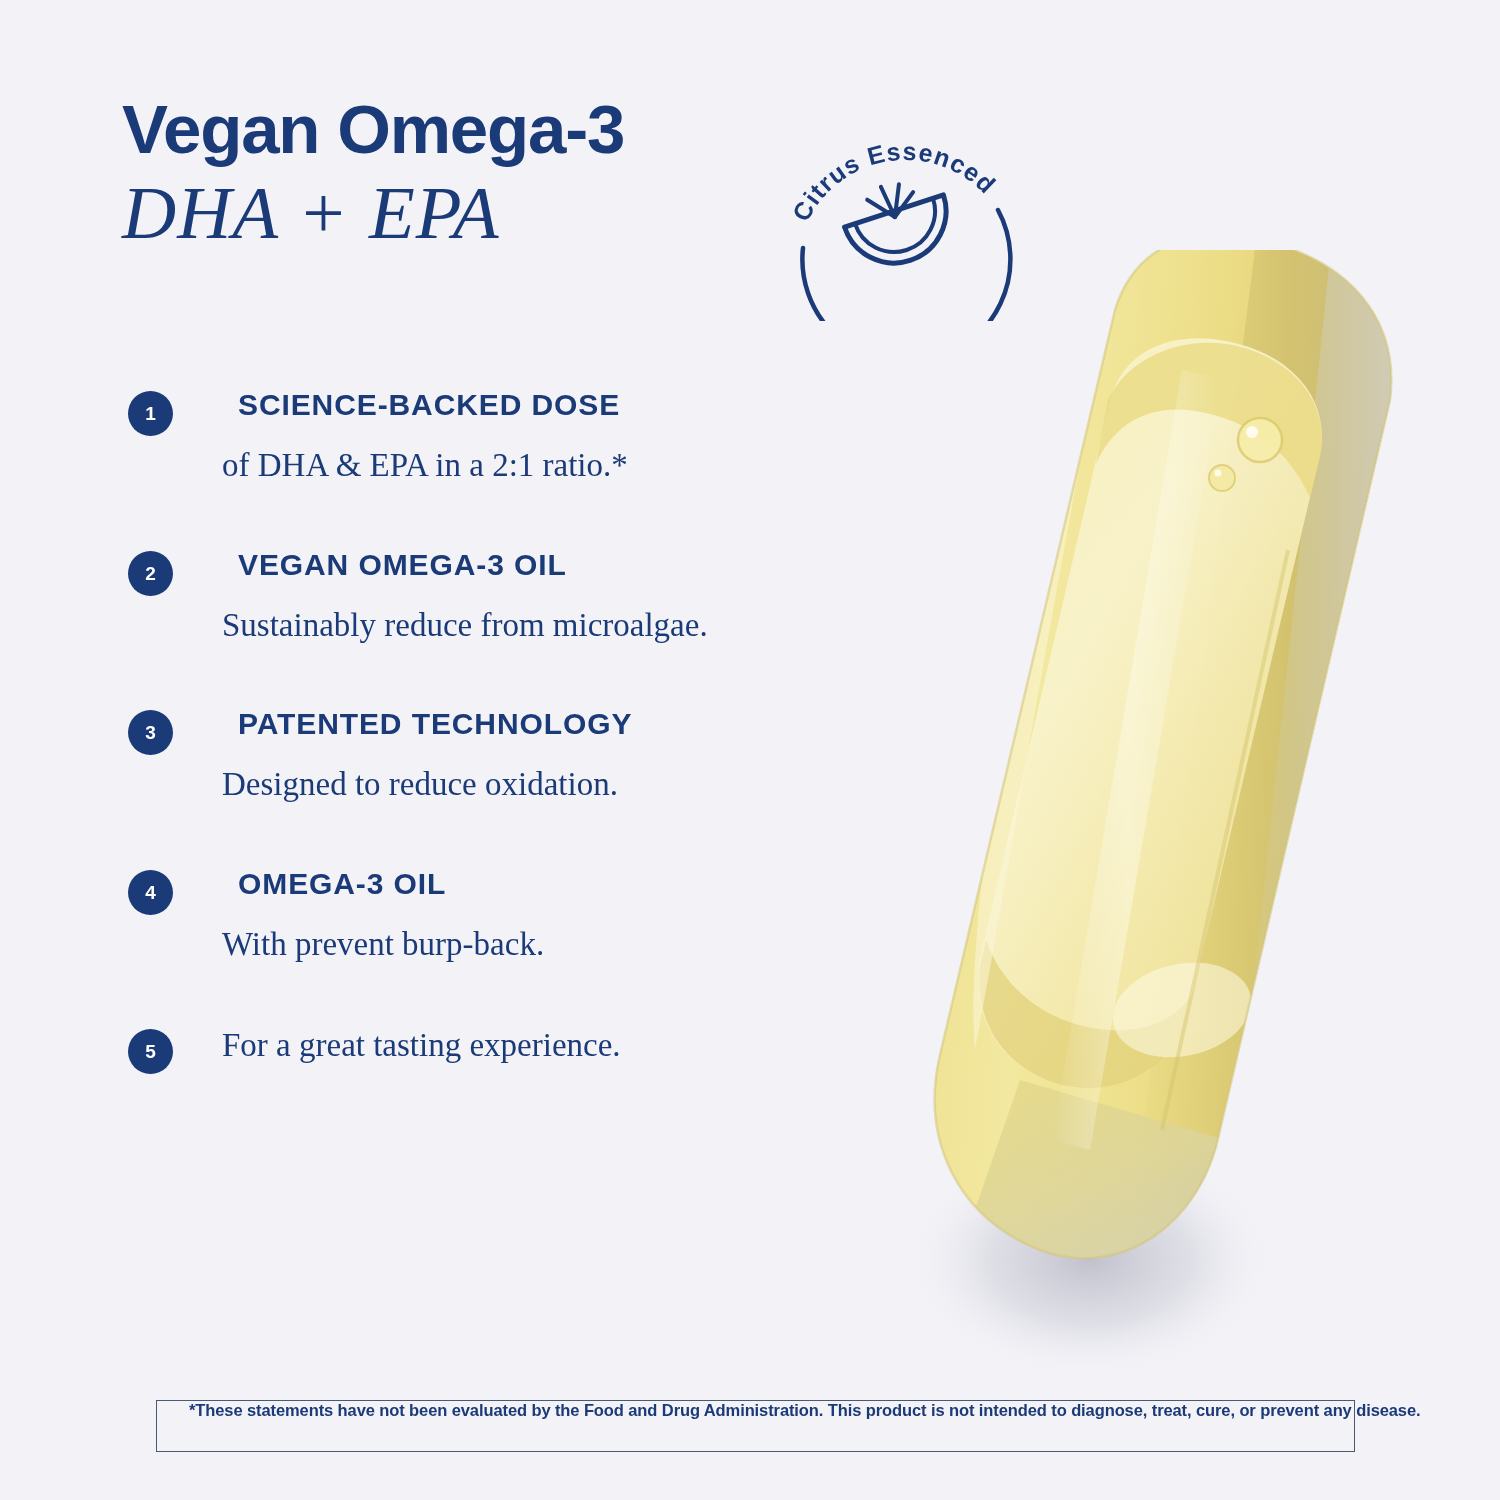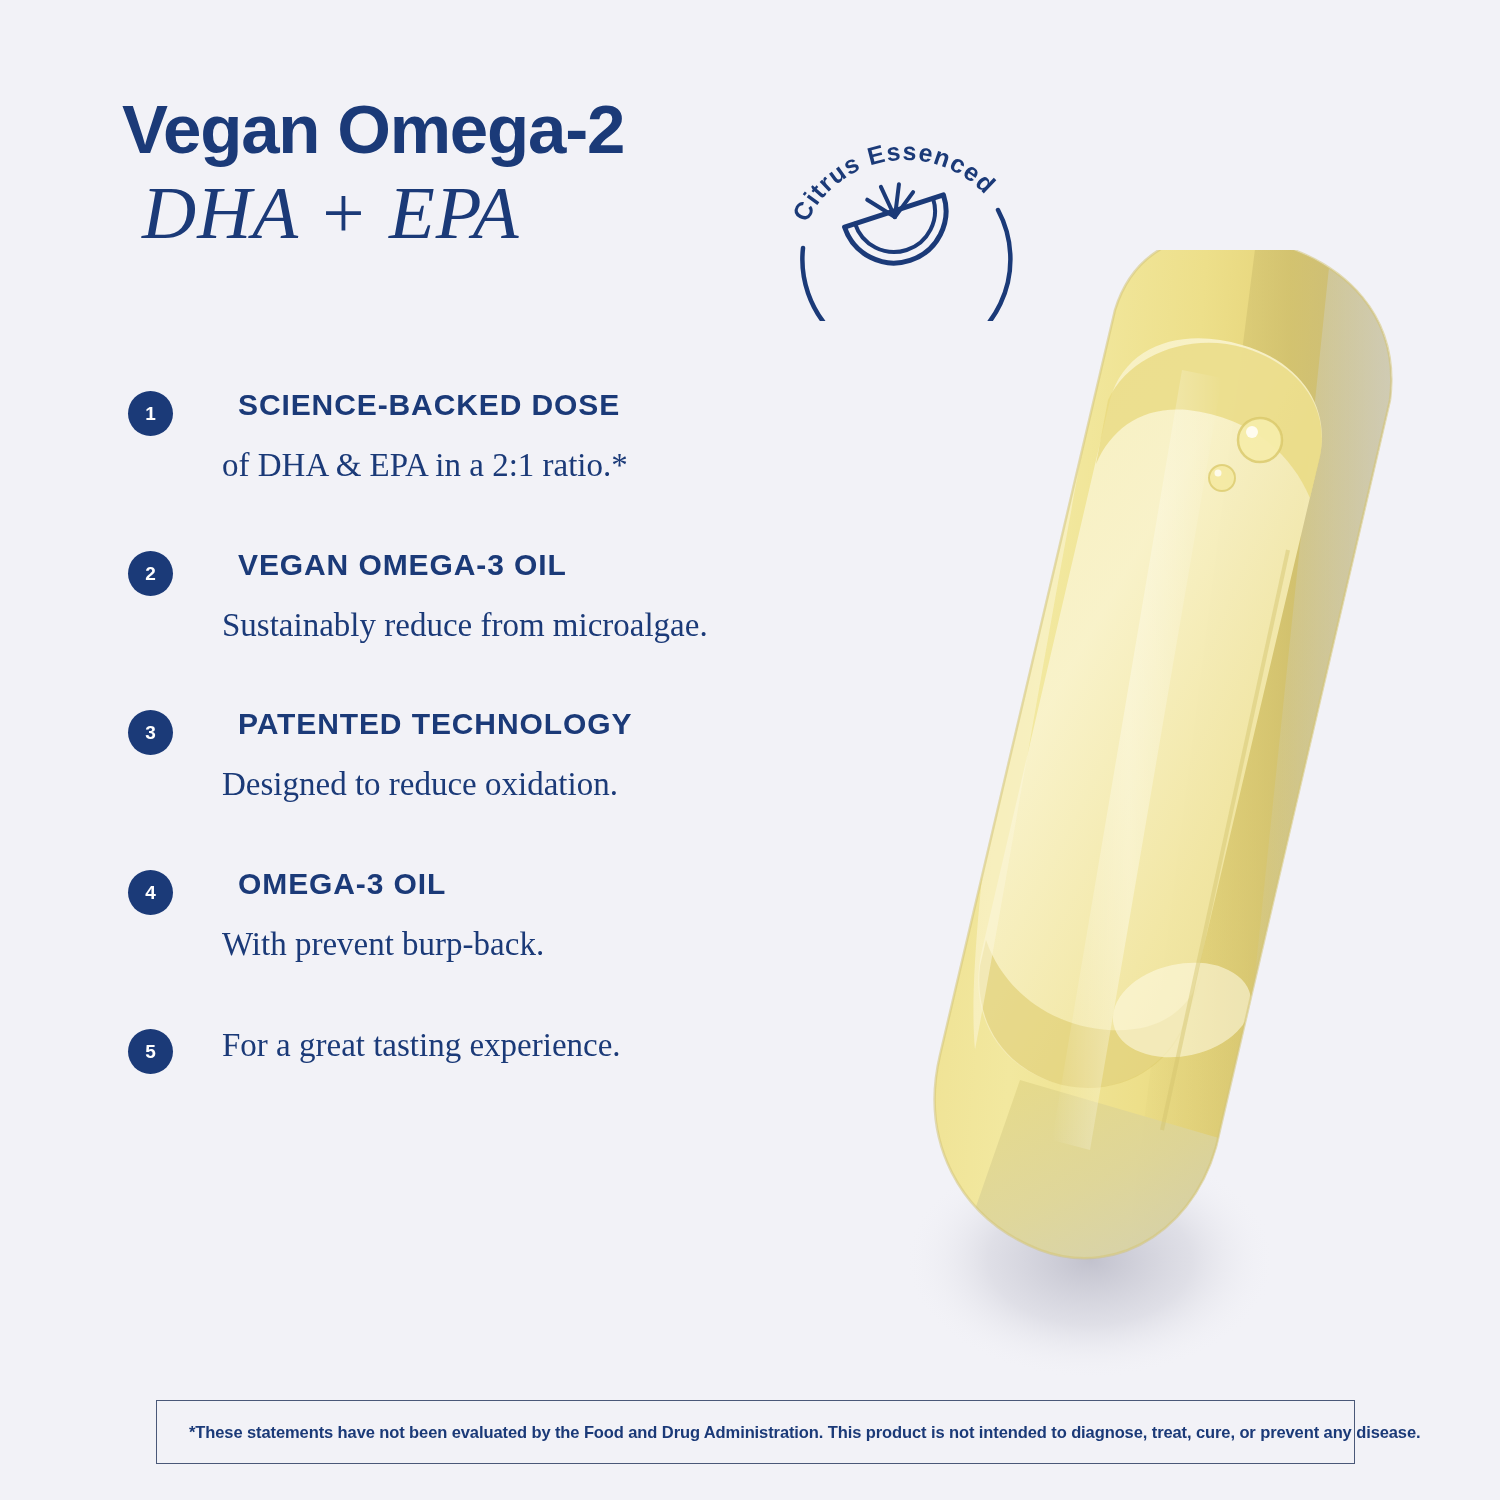--- a/index.html
+++ b/index.html
@@ -40,21 +40,20 @@
   }
   #title-secondary {
     font-family:"Liberation Serif", serif;
     font-style:italic;
     font-size:75px;
     color:#1b3a78;
     line-height:1.18;
     letter-spacing:1px;
     margin-top:4px;
     white-space:nowrap;
-    margin-left:20px;
   }
 
   
   #citrus-badge {
     position:absolute;
     left:776px; top:106px;
     width:250px; height:215px;
   }
 
   
@@ -99,24 +98,24 @@
     color:#1b3a78;
     line-height:1.2;
     margin-top:25px;
     white-space:nowrap;
   }
 
   
   #disclaimer-box {
     position:absolute;
     left:156px; top:1400px;
-    width:1199px; height:64px;
+    width:1199px; height:52px;
     border:1.6px solid #4a5878;
     display:flex;
-    align-items:center;
+    align-items:flex-start;
   }
   #disclaimer-text {
     font-size:16.5px;
     font-weight:bold;
     color:#1b3a78;
     padding-left:32px;
     letter-spacing:-0.1px;
     white-space:nowrap;
   }
 </style>
@@ -252,21 +251,21 @@
                L 430 880
                C 412 975 330 1030 250 1000
                C 168 968 130 890 150 805
                L 325 60
                C 345 -5 405 -28 470 -10 Z" fill="none" stroke="#d4c478" stroke-width="2.5" opacity="0.55"></path>
     </g>
   </svg>
 </div>
 
 <div id="headline-block">
-  <div id="title-primary">Vegan Omega-2</div>
+  <div id="title-primary">Vegan Omega-3</div>
   <div id="title-secondary">DHA + EPA</div>
 </div>
 
 <div id="citrus-badge">
   <svg width="250" height="215" viewBox="0 0 250 215">
     <defs>
       <path id="arcTextPath" d="M 22 150 A 108 108 0 0 1 228 118" fill="none"></path>
     </defs>
 
     <path d="M 27 142

